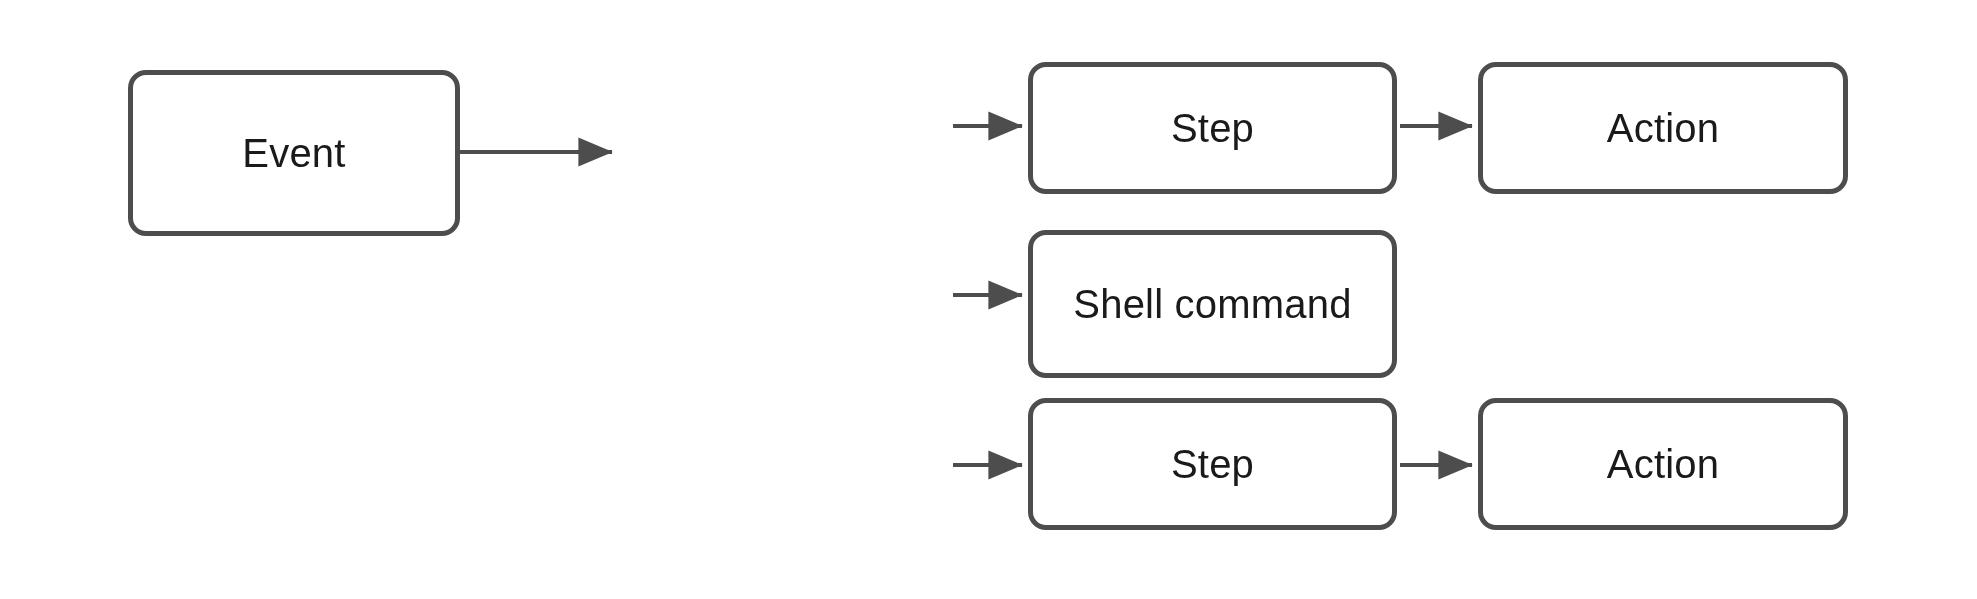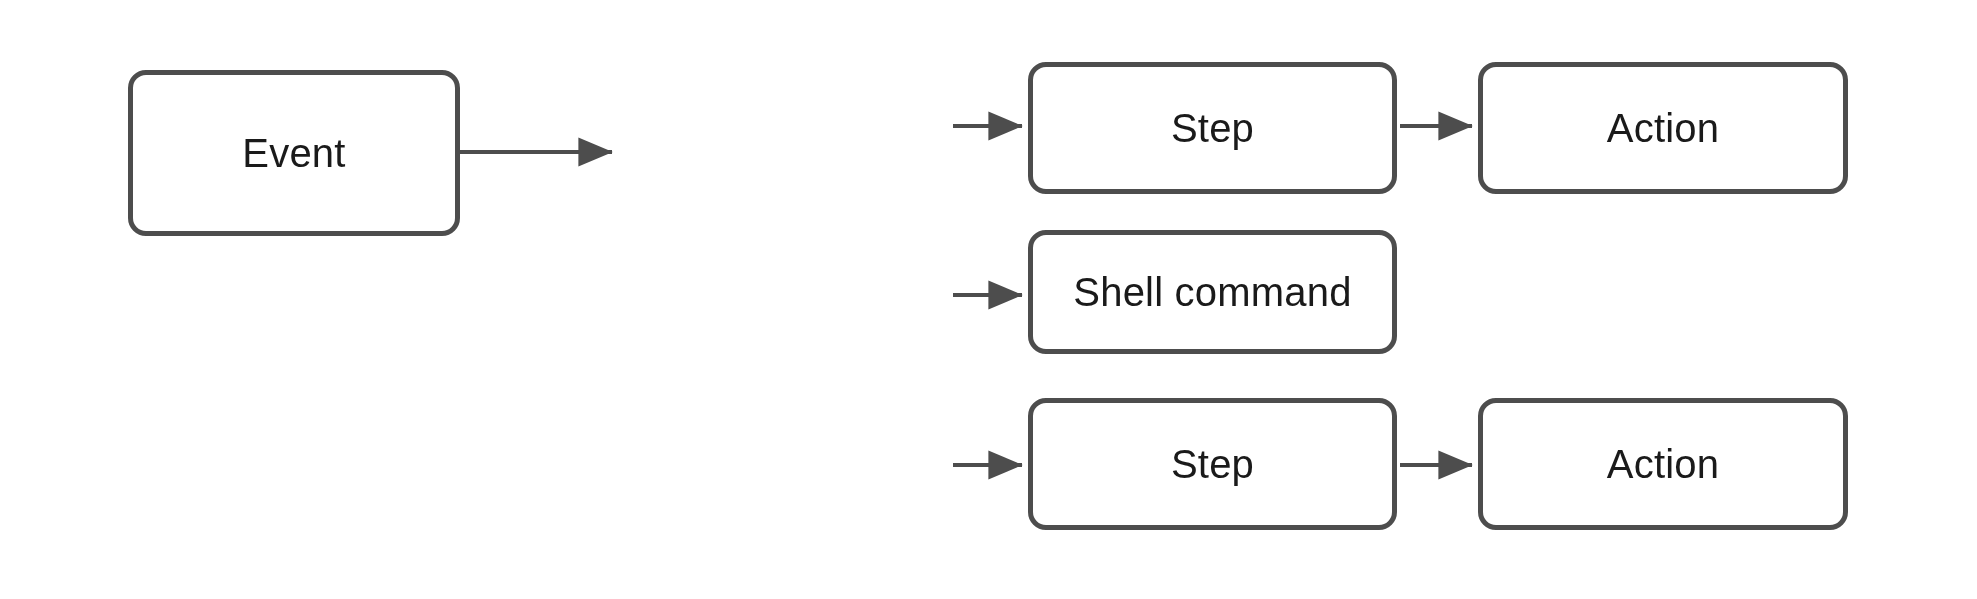--- a/index.html
+++ b/index.html
@@ -76,21 +76,21 @@
 
 
   <div class="node" id="node-step-top" style="left: 1028px; top: 62px; width: 369px; height: 132px; border-color: rgb(77, 77, 77); background: rgb(255, 255, 255);">
     <span class="node-label" style="color: rgb(26, 26, 26);">Step</span>
   </div>
 
   <div class="node" id="node-action-top" style="left: 1478px; top: 62px; width: 370px; height: 132px; border-color: rgb(77, 77, 77); background: rgb(255, 255, 255);">
     <span class="node-label" style="color: rgb(26, 26, 26);">Action</span>
   </div>
 
-  <div class="node" id="node-shell-command" style="left: 1028px; top: 230px; width: 369px; height: 124px; border-color: rgb(77, 77, 77); background: rgb(255, 255, 255);">
+  <div class="node" id="node-shell-command" style="left: 1028px; top: 230px; width: 369px; height: 148px; border-color: rgb(77, 77, 77); background: rgb(255, 255, 255);">
     <span class="node-label" style="color: rgb(26, 26, 26);">Shell command</span>
   </div>
 
   <div class="node" id="node-step-bottom" style="left: 1028px; top: 398px; width: 369px; height: 132px; border-color: rgb(77, 77, 77); background: rgb(255, 255, 255);">
     <span class="node-label" style="color: rgb(26, 26, 26);">Step</span>
   </div>
 
   <div class="node" id="node-action-bottom" style="left: 1478px; top: 398px; width: 370px; height: 132px; border-color: rgb(77, 77, 77); background: rgb(255, 255, 255);">
     <span class="node-label" style="color: rgb(26, 26, 26);">Action</span>
   </div>

